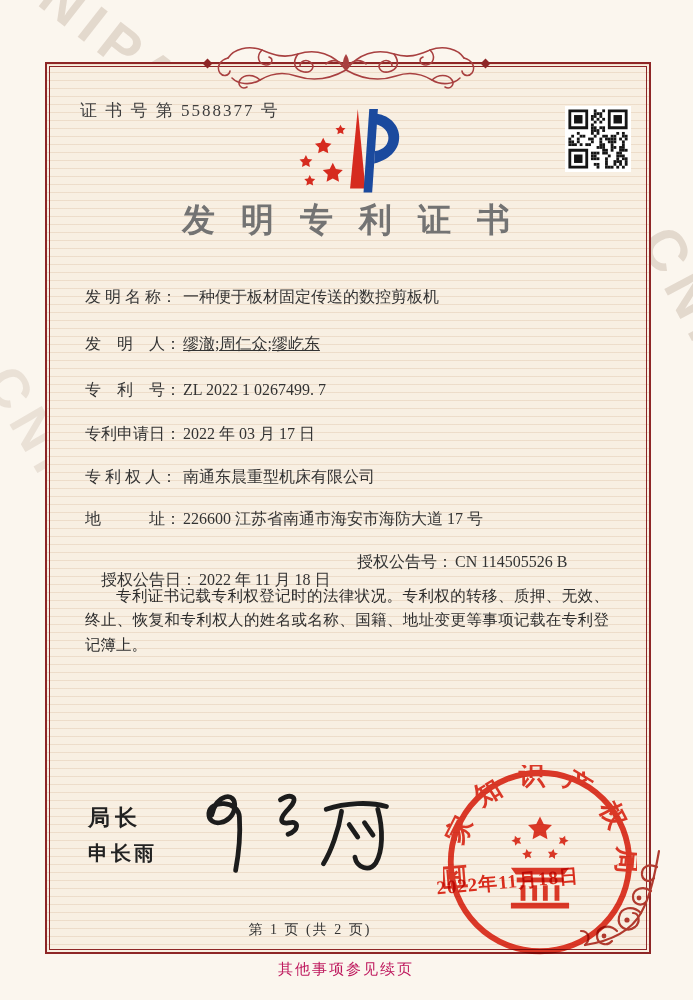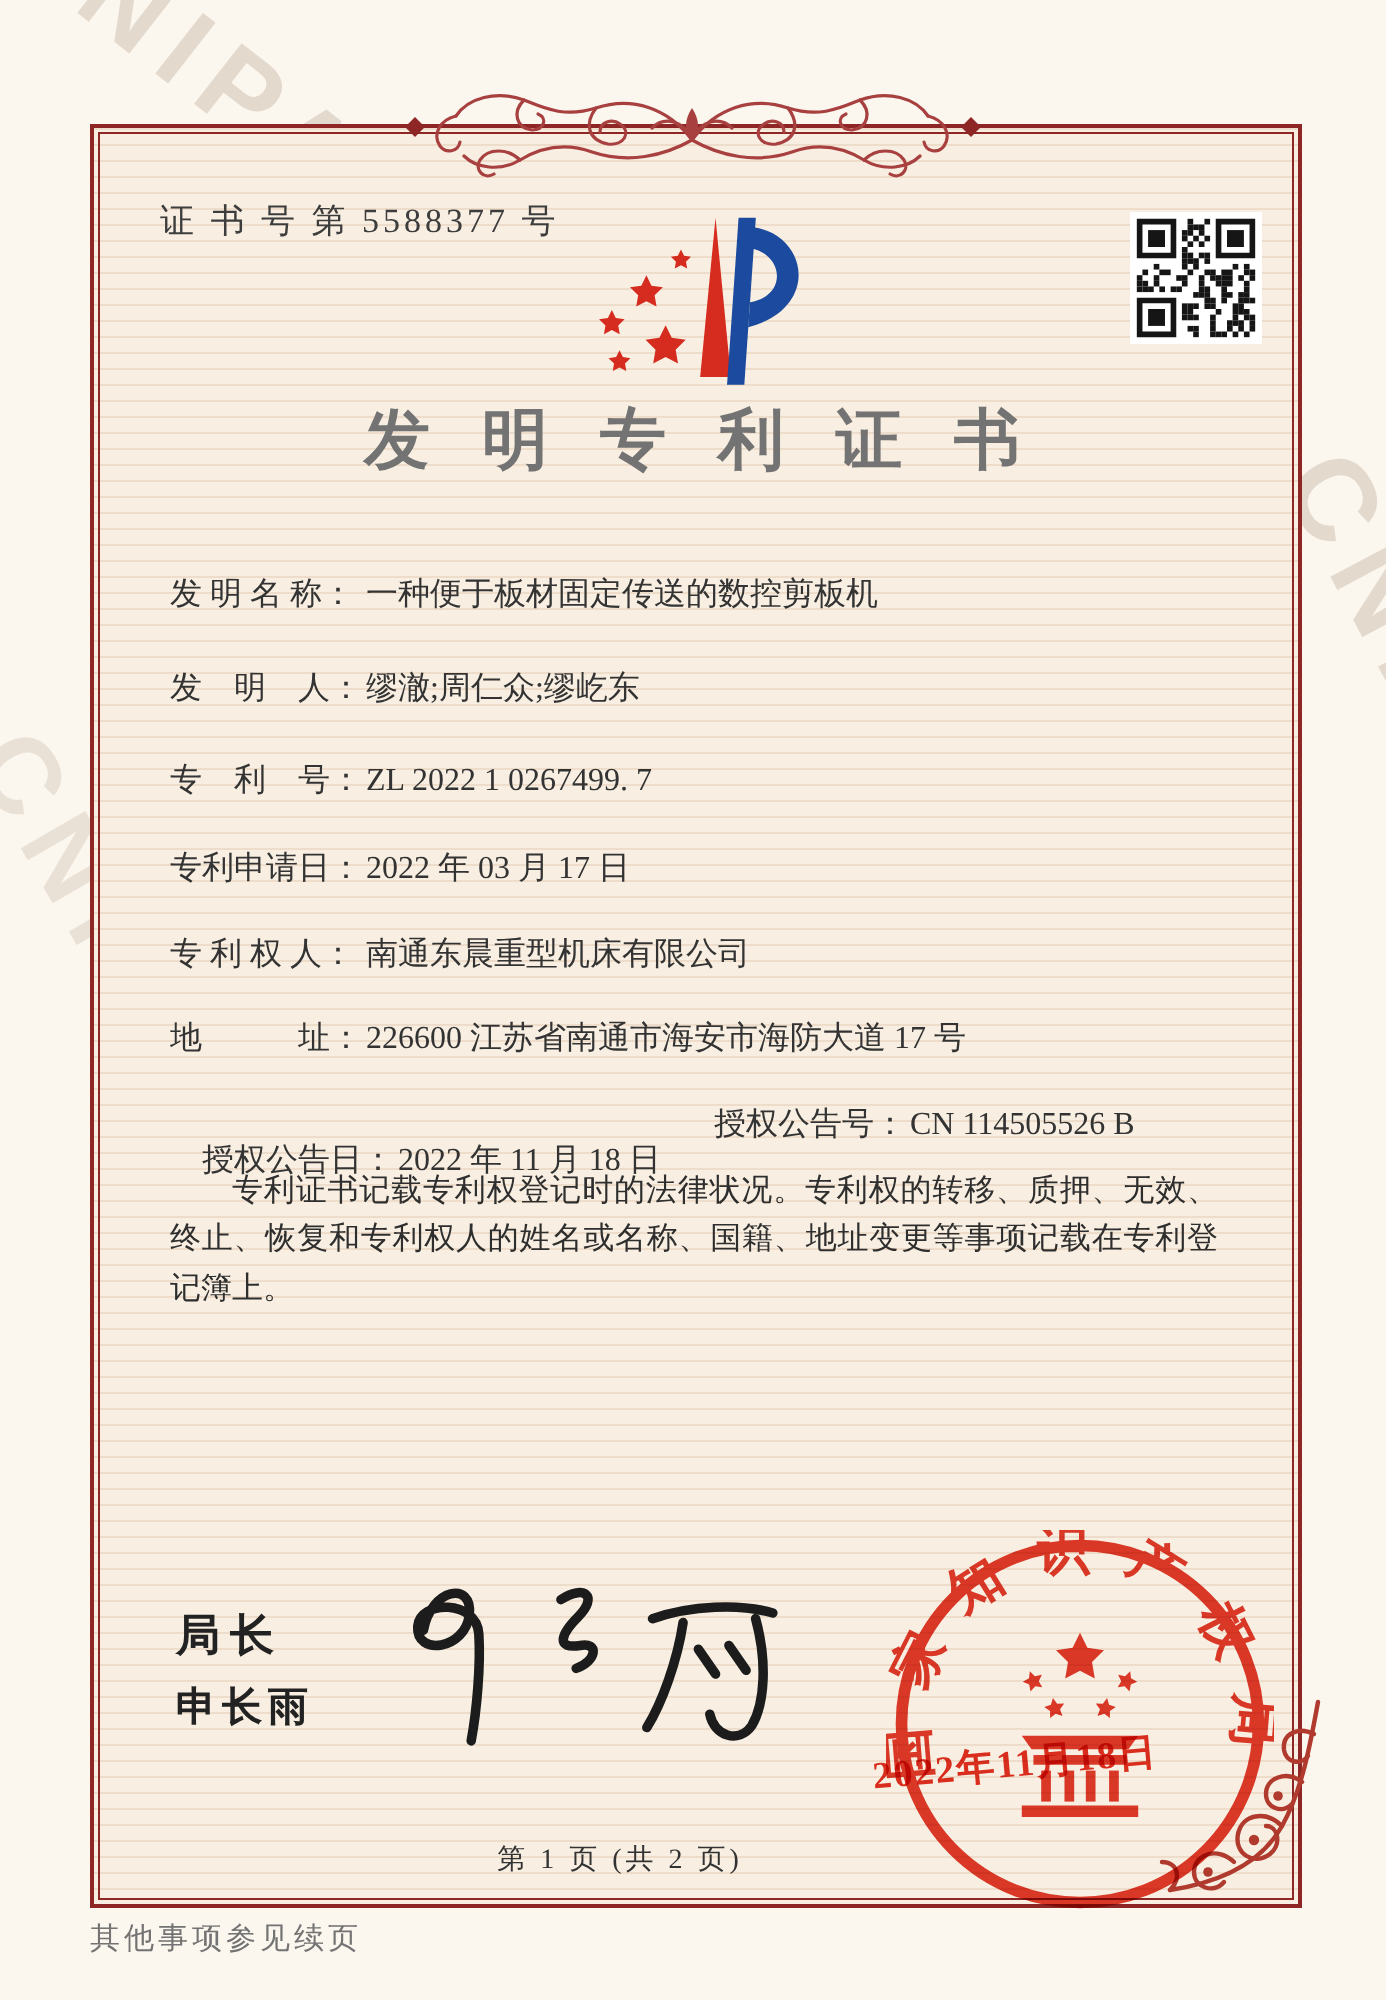--- a/index.html
+++ b/index.html
@@ -42,38 +42,38 @@
   .qr{position:absolute; left:565px; top:106px; width:62px; height:62px; z-index:3; background:#fff; padding:2px;}
   .title{
     position:absolute; left:45px; top:198px; width:602px; z-index:3;
     text-align:center; font-size:33px; font-weight:600; color:#737373;
     letter-spacing:26px; text-indent:26px; white-space:nowrap;
   }
   .field-row{position:absolute; left:85px; z-index:3; font-size:16px; color:#333; white-space:pre;}
   .field-row .label{display:inline-block; width:98px; white-space:pre;}
   .field-row .value{white-space:pre;}
   .pair2{position:absolute; left:272px; top:0; white-space:pre;}
-  .r1{top:287px;} .r2{top:334px;} .r3{top:380px;} .r4{top:424px;}
+  .r1{top:287px;} .r2{top:334px;text-decoration:underline;} .r3{top:380px;} .r4{top:424px;}
   .r5{top:467px;} .r6{top:509px;} .r7{top:552px; width:524px;}
   .body-text{
     position:absolute; left:85px; top:584px; width:524px; z-index:3;
     font-size:15.5px; line-height:1.58; color:#2e2e2e; text-align:justify;
   }
   .body-text p{margin:0; text-indent:2em;}
   .sig-role{position:absolute; left:88px; top:803px; z-index:3; font-size:22px; font-weight:700; letter-spacing:5px; color:#222;}
   .sig-name{position:absolute; left:88px; top:840px; z-index:3; font-size:20px; font-weight:700; letter-spacing:3px; color:#222;}
   .sig-hand{position:absolute; left:185px; top:775px; z-index:3;}
   .seal{position:absolute; left:443px; top:765px; width:194px; height:194px; z-index:5; mix-blend-mode:multiply; opacity:0.95;}
   .seal-date{
     position:absolute; left:436px; top:866px; width:214px; z-index:6;
     font-size:19px; font-weight:700; color:#e03020; letter-spacing:1px;
     transform:rotate(-5deg); white-space:nowrap; mix-blend-mode:multiply;
   }
   .page-num{position:absolute; left:45px; top:921px; width:530px; z-index:3; text-align:center; font-size:14px; letter-spacing:2px; color:#333;}
-  .continuation{position:absolute; left:45px; top:960px; width:602px; z-index:3; font-size:15px; letter-spacing:2px; color:#737373;}
+  .continuation{position:absolute; left:45px; top:960px; width:602px; z-index:3; text-align:center; font-size:15px; letter-spacing:2px; color:#be185d;}
 </style>
 </head>
 <body>
 
 <div class="page">
 
   <div class="watermark wm1">CNIPA</div>
   <div class="watermark wm2">CNIPA</div>
   <div class="watermark wm3">CNIPA</div>
   <div class="watermark wm4">CNIPA</div>

